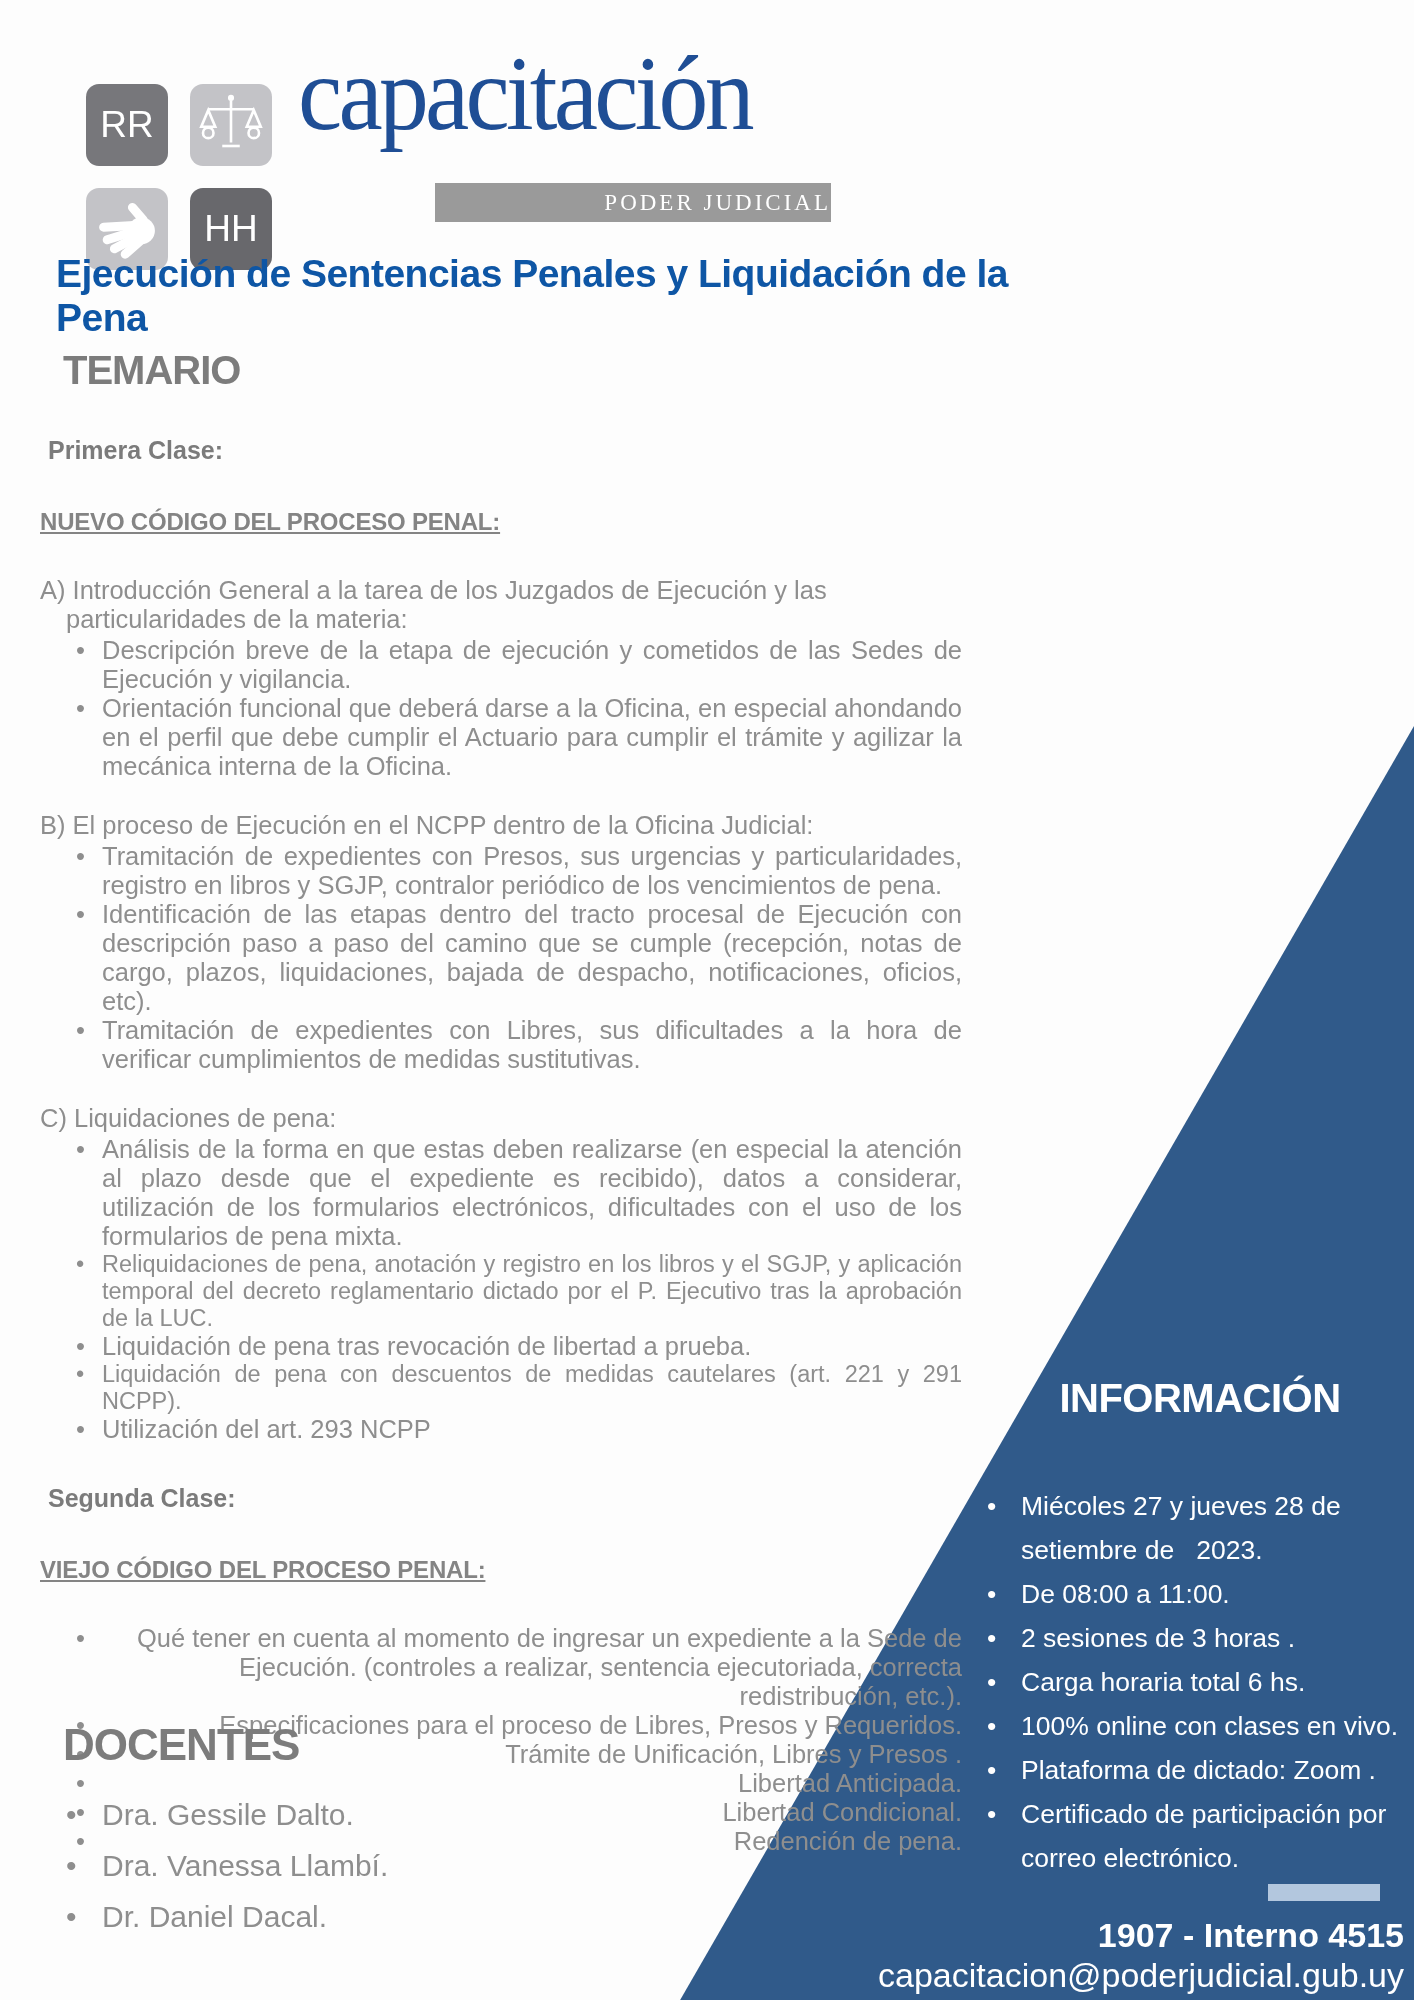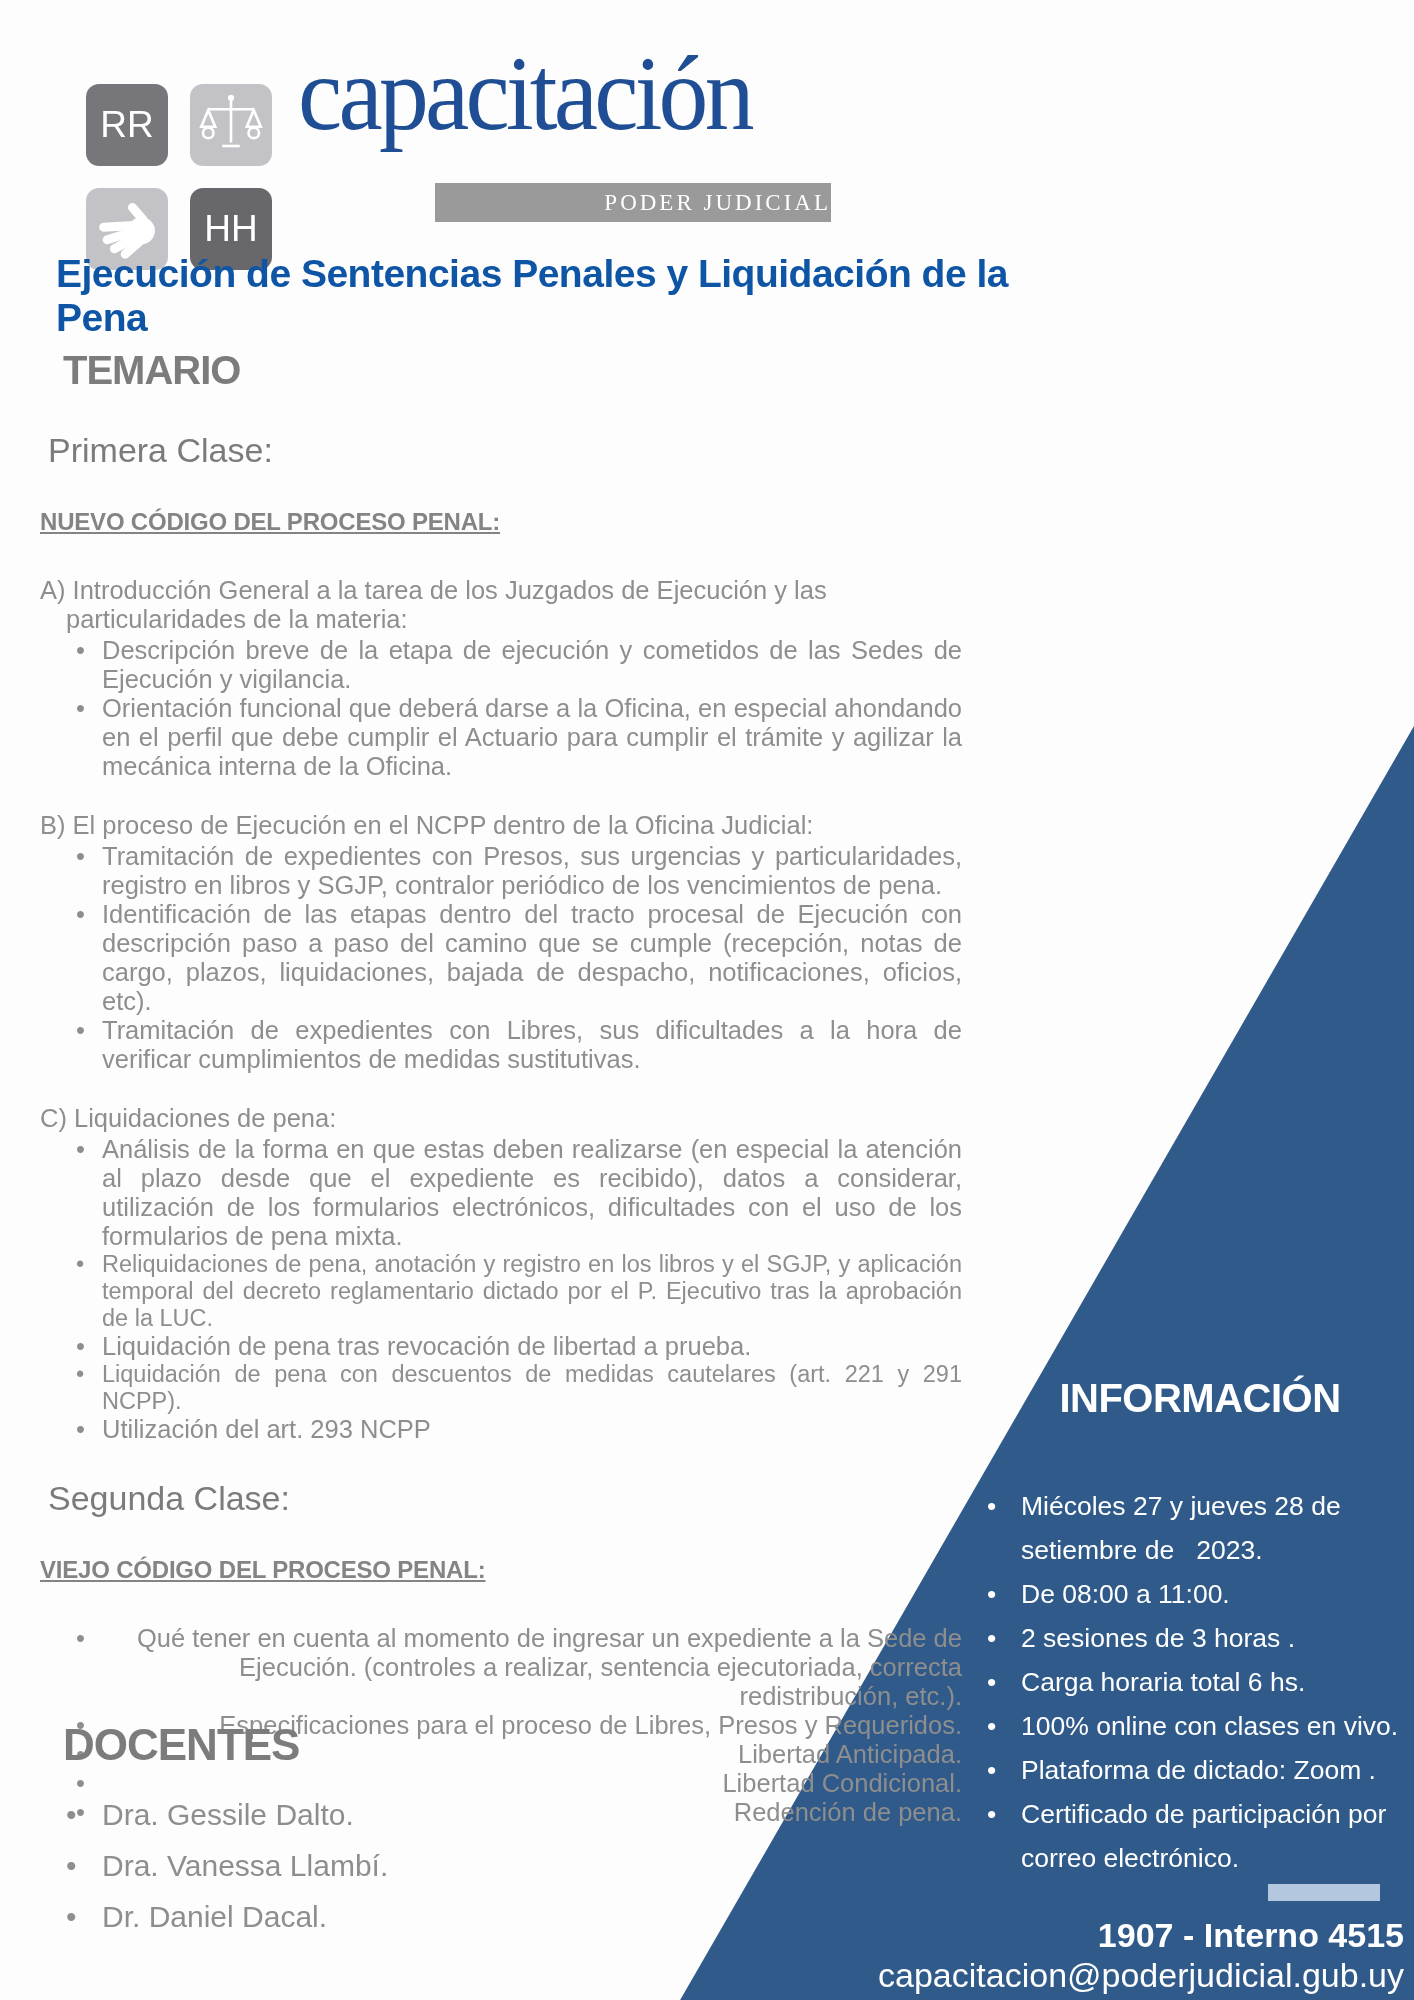--- a/index.html
+++ b/index.html
@@ -44,21 +44,21 @@
   }
   .temario-h{
     position:absolute;left:63px;top:348px;z-index:3;
     color:#7c7c7c;font-size:40px;font-weight:700;letter-spacing:-1px;
   }
   
   .main-col{
     position:absolute;left:40px;top:436px;width:922px;z-index:3;
     color:#8e8e8e;font-size:25.5px;line-height:29px;
   }
-  .clase-label{font-size:34px;font-weight:400;color:#7b7b7b;margin:0 0 42px 8px;}
+  .clase-label{font-size:25px;font-weight:700;color:#7b7b7b;margin:0 0 42px 8px;}
   .codigo-h{
     font-size:24px;font-weight:700;color:#848484;text-decoration:underline;
     margin:0 0 40px 0;letter-spacing:-0.2px;
   }
   .sec-h{padding-left:26px;text-indent:-26px;margin:4px 0 2px 0;}
   ul.blist{list-style:none;margin:0 0 30px 0;padding:0 0 0 34px;}
   ul.blist li{position:relative;padding-left:28px;text-align:justify;}
   ul.blist li::before{content:"\2022";position:absolute;left:2px;}
   ul.plain li{text-align:right;}
   li.small{font-size:23.5px;line-height:27px;}
@@ -178,20 +178,21 @@
       <li>Utilización del art. 293 NCPP</li>
     </ul>
 
     <div class="gap-sm"></div>
     <div class="clase-label">Segunda Clase:</div>
     <div class="codigo-h">VIEJO CÓDIGO DEL PROCESO PENAL:</div>
 
     <ul class="blist plain">
       <li>Qué tener en cuenta al momento de ingresar un expediente a la Sede de Ejecución. (controles a realizar, sentencia ejecutoriada, correcta redistribución, etc.).</li>
       <li>Especificaciones para el proceso de Libres, Presos y Requeridos.</li>
+      <li>Trámite de Unificación, Libres y Presos .</li>
       <li>Libertad Anticipada.</li>
       <li>Libertad Condicional.</li>
       <li>Redención de pena.</li>
     </ul>
   </div>
 
   <div class="docentes-h">DOCENTES</div>
   <ul class="docentes">
     <li>Dra. Gessile Dalto.</li>
     <li>Dra. Vanessa Llambí.</li>

